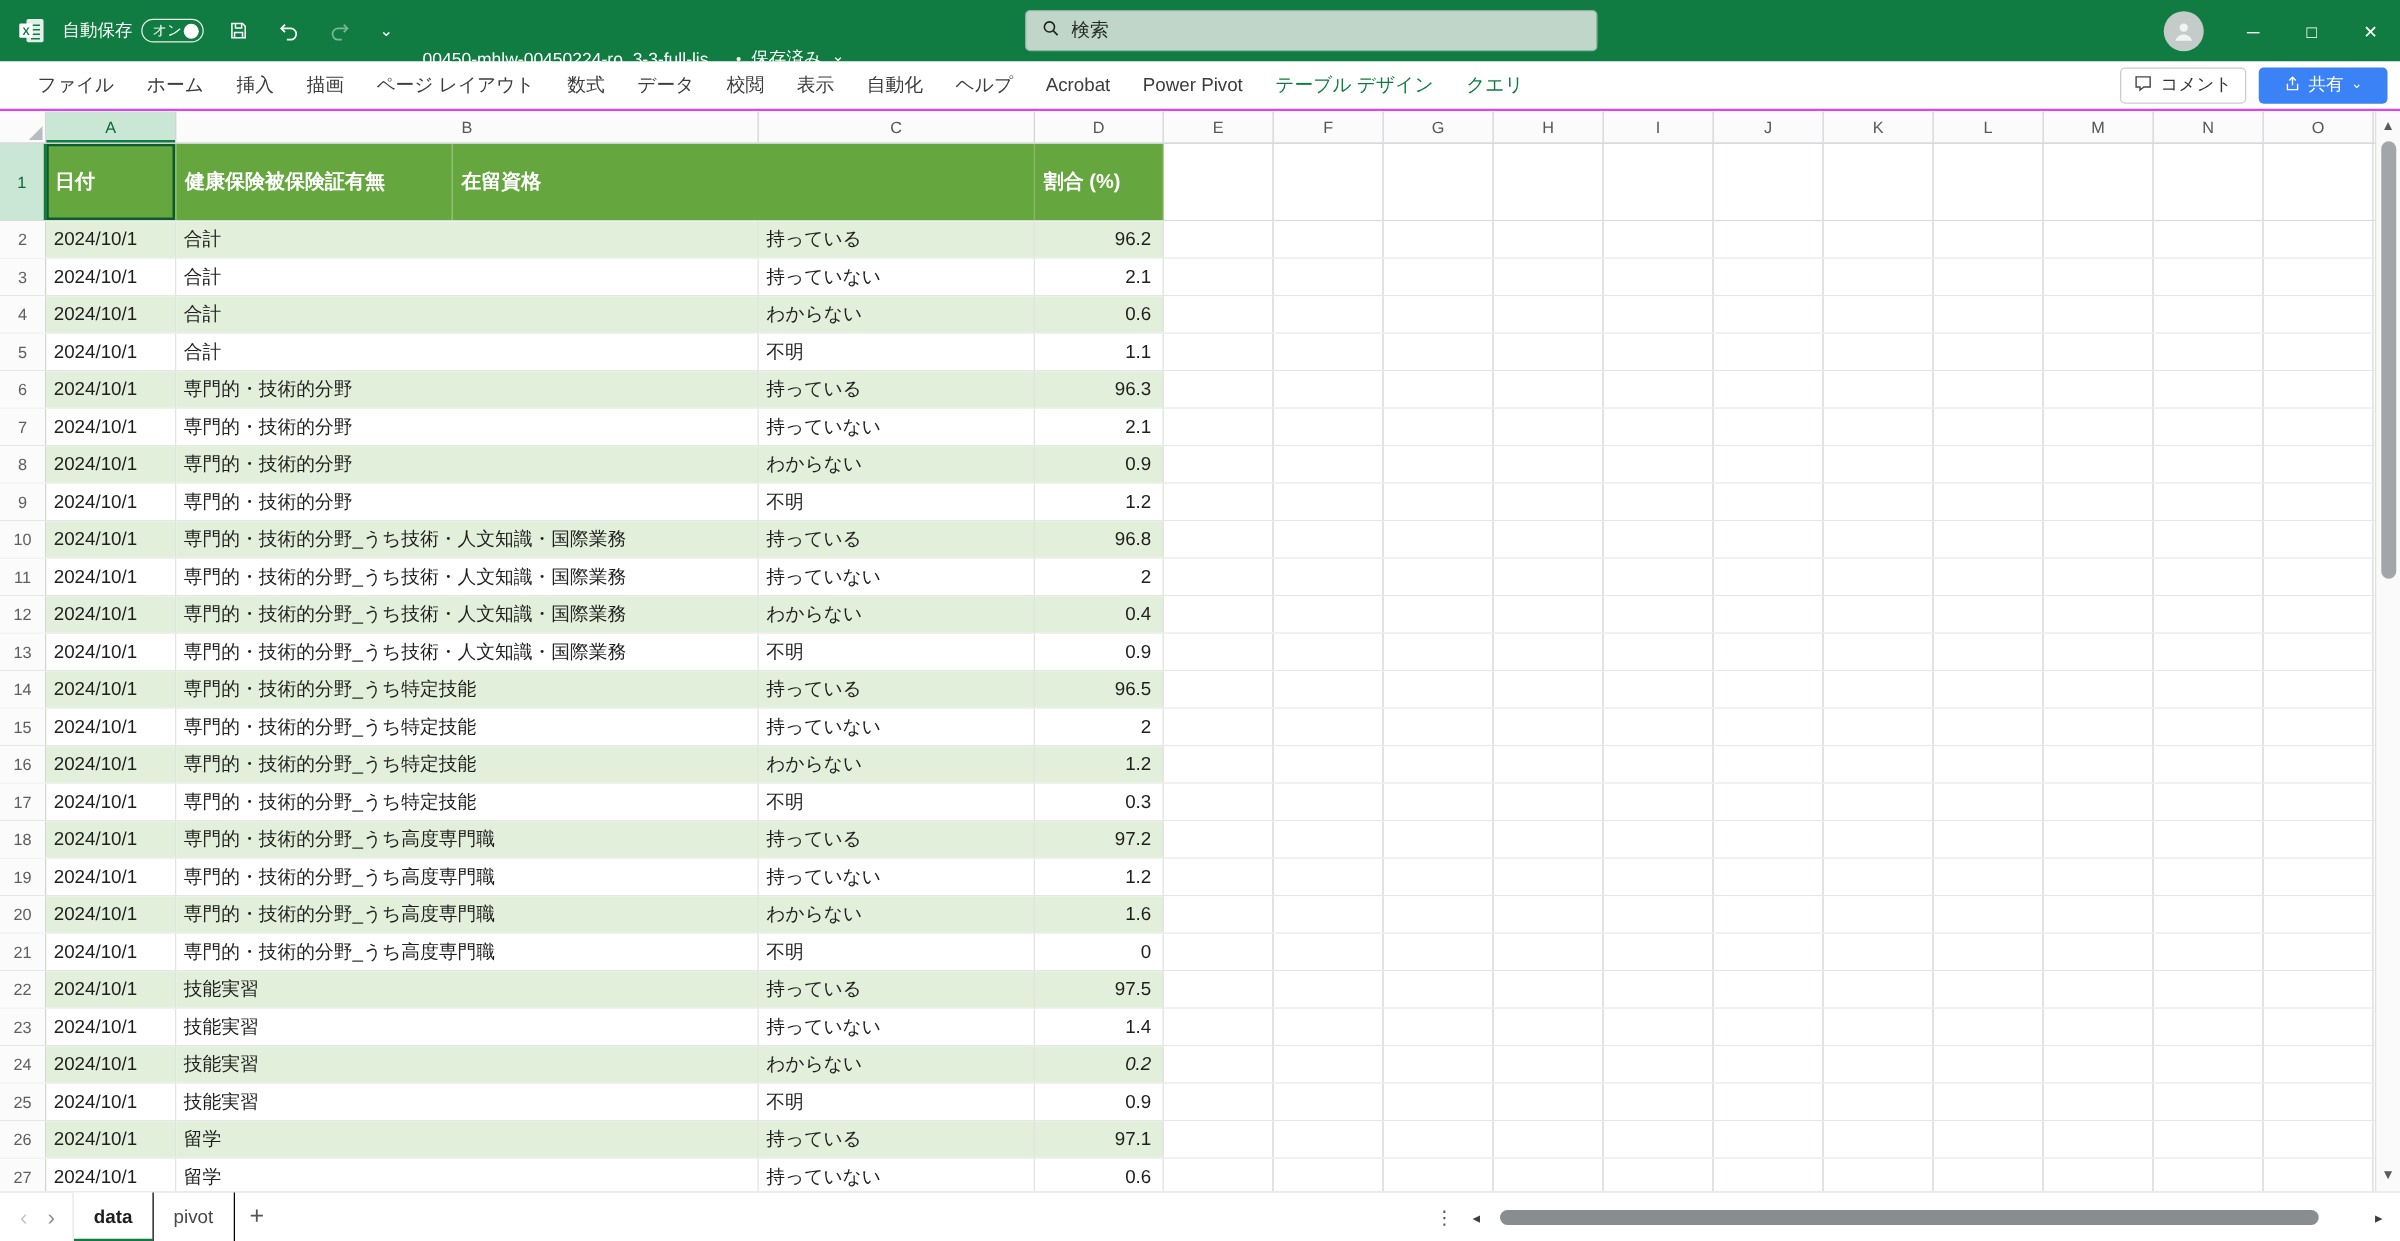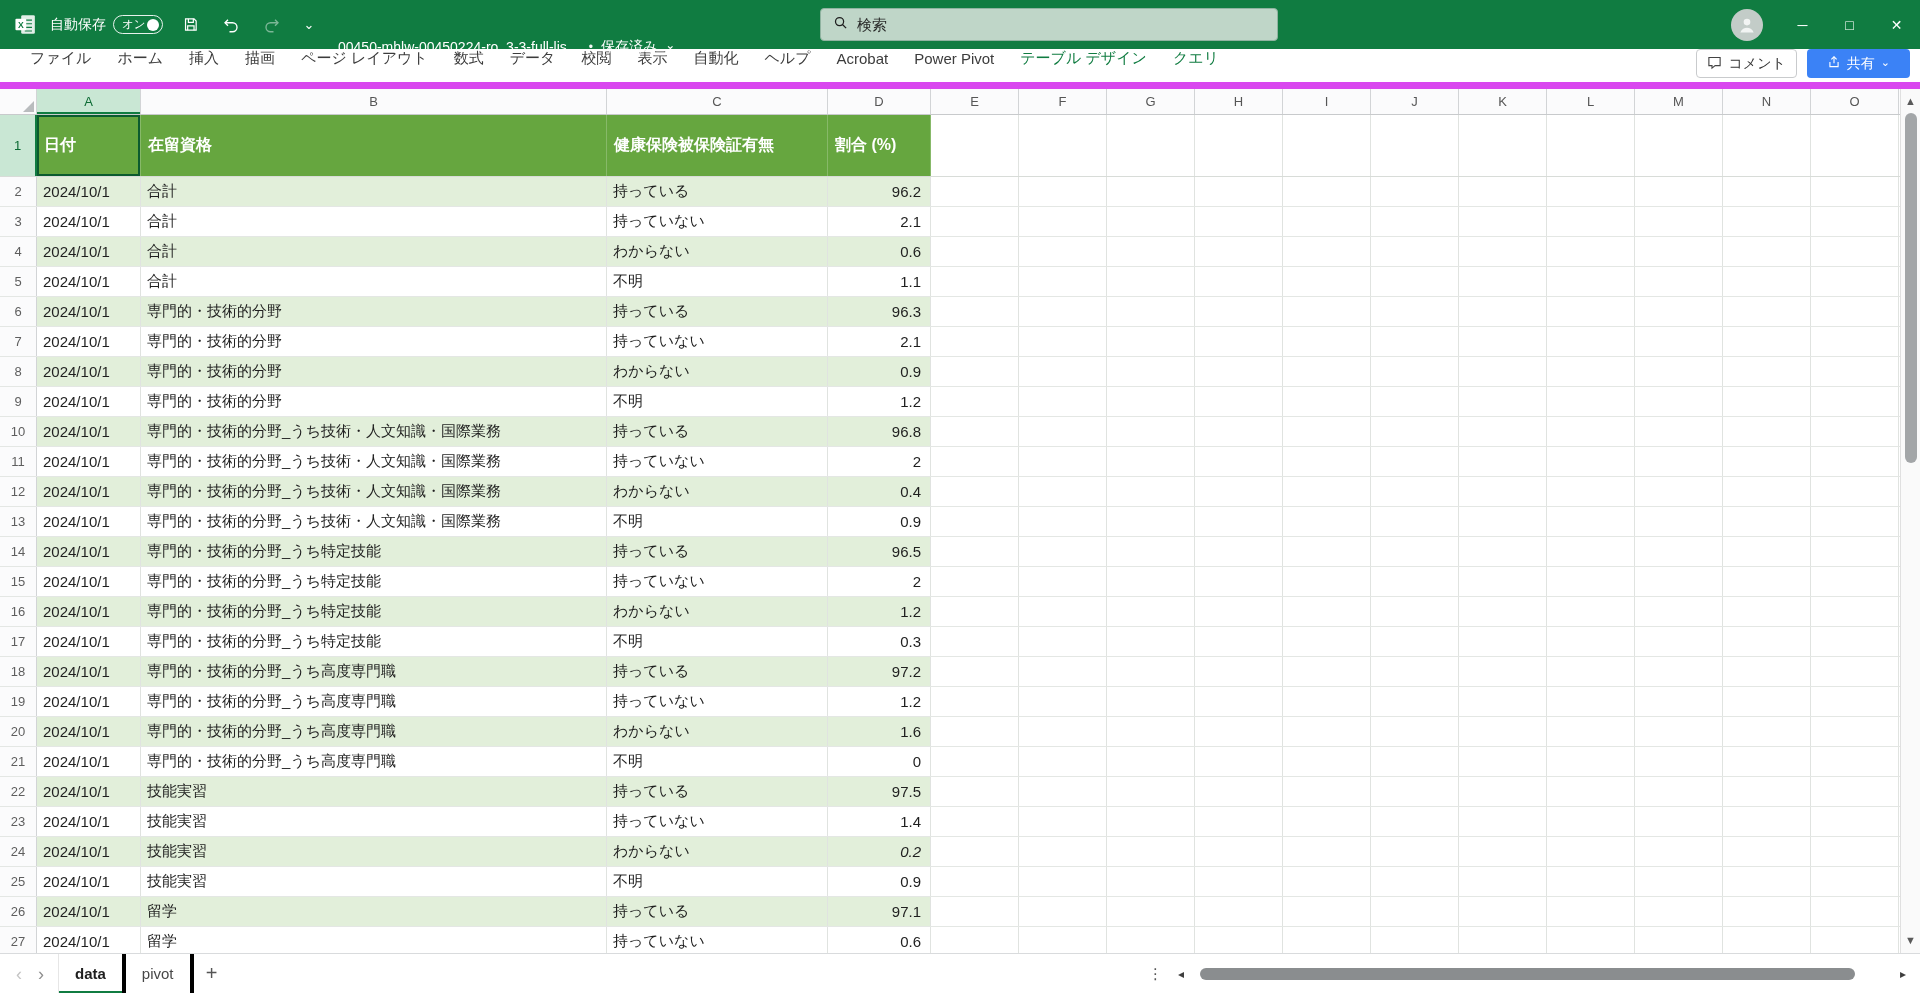--- a/index.html
+++ b/index.html
@@ -47,22 +47,22 @@
   .tb-right { position: absolute; right: 0; top: 0; height: 100%; display: flex; align-items: center; }
   .avatar {
     width: 32px; height: 32px; border-radius: 50%; background: #C3CCC8;
     display: flex; align-items: center; justify-content: center; overflow: hidden; margin-right: 16px;
   }
   .winbtn { width: 47px; height: 49px; display: flex; align-items: center; justify-content: center; font-size: 14px; }
   .winbtn span { line-height: 1; }
 
   
   .ribbon {
-    flex: 0 0 40px; height: 40px; background: #fff; border-bottom: 7px solid #d946ef;
-    display: flex; align-items: flex-start; padding-left: 17px;
+    flex: 0 0 40px; height: 40px; background: #fff; border-bottom: 2px solid #d946ef;
+    display: flex; align-items: center; padding-left: 17px;
   }
   .rtabs { display: flex; align-items: stretch; }
   .rtab {
     padding: 0 13px; display: flex; align-items: center;
     font-size: 15px; color: #3C3C3C; white-space: nowrap;
   }
   .rtab.ctx { color: #107C41; }
   .rright { margin-left: auto; display: flex; align-items: center; gap: 10px; padding-right: 10px; }
   .cbtn {
     height: 29px; border: 1px solid #C9CBCD; border-radius: 4px; background: #fff;
@@ -123,21 +123,21 @@
   
   .sheetbar {
     flex: 0 0 40px; height: 40px; background: #fff; border-top: 1px solid #D9DBDD;
     display: flex; align-items: center; padding: 0 8px;
   }
   .snav { width: 22px; text-align: center; color: #8F8F8F; font-size: 18px; line-height: 1; }
   .snav.dim { color: #C4C4C4; }
   .stabs { display: flex; align-items: stretch; height: 100%; margin-left: 6px; }
   .stab {
     padding: 0 16px; display: flex; align-items: center; font-size: 15px; color: #474747;
-    border-right: 4px solid #000000;
+    border-right: 1px solid #000000;
     text-align: center;
   }
   .stab.active {
     font-weight: 700; color: #1E1E1E; background: #fff;
     border-left: 1px solid #E6E6E6; box-shadow: inset 0 -2px 0 #107C41;
   }
   .addsheet { width: 36px; text-align: center; font-size: 20px; color: #555; }
   .dots { margin-left: auto; padding: 0 9px; color: #555; font-size: 15px; }
   .hs-left, .hs-right { width: 18px; text-align: center; color: #3E3E3E; font-size: 12px; }
   .hs-track { width: 700px; height: 14px; position: relative; margin: 0 2px; }
@@ -281,22 +281,22 @@
         <div class="colh" style="width: 88px;">K</div>
         <div class="colh" style="width: 88px;">L</div>
         <div class="colh" style="width: 88px;">M</div>
         <div class="colh" style="width: 88px;">N</div>
         <div class="colh" style="width: 88px;">O</div>
       </div>
     <div class="gridwrap">
         <div class="grow trow-header">
           <div class="rn sel">1</div>
           <div class="cell th active-cell" style="width: 104px;">日付</div>
+          <div class="cell th" style="width: 221px;">健康保険被保険証有無</div>
           <div class="cell th" style="width: 466px;">在留資格</div>
-          <div class="cell th" style="width: 221px;">健康保険被保険証有無</div>
           <div class="cell th" style="width: 103px;">割合 (%)</div>
           <div class="filler"></div>
         </div>
         <div class="grow band">
           <div class="rn">2</div>
           <div class="cell" style="width: 104px;">2024/10/1</div>
           <div class="cell" style="width: 466px;">合計</div>
           <div class="cell" style="width: 221px;">持っている</div>
           <div class="cell num" style="width: 103px;">96.2</div>
           <div class="filler"></div>

